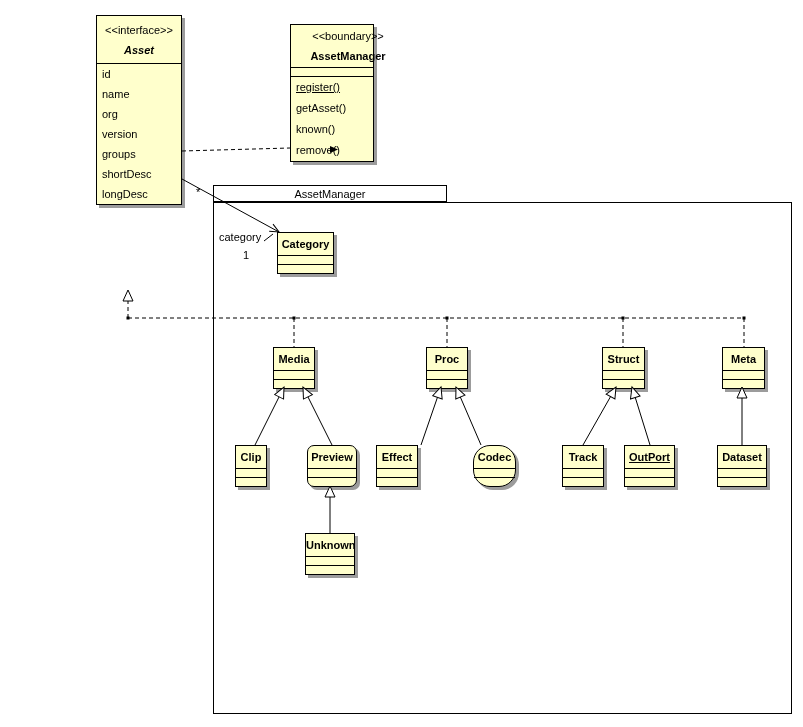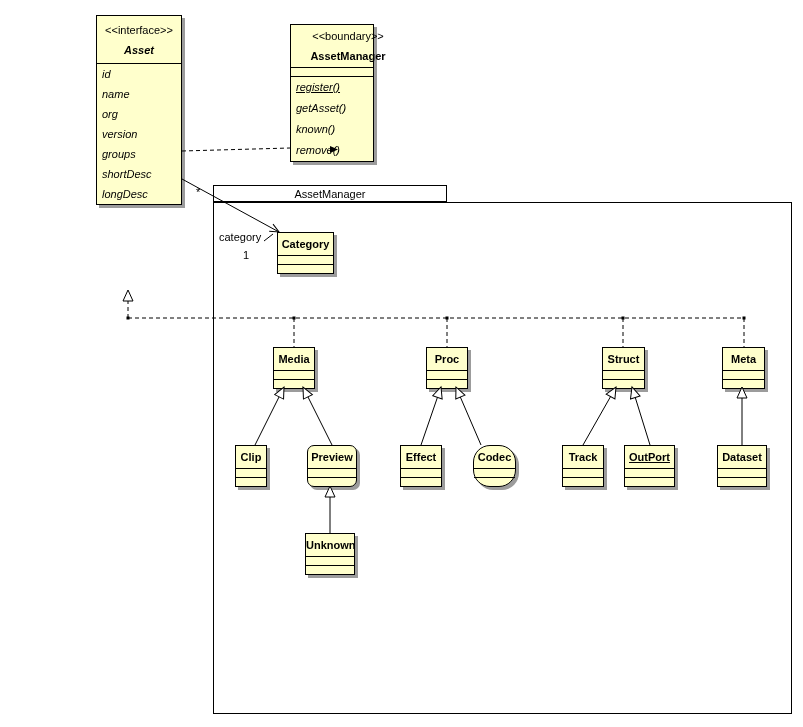--- a/index.html
+++ b/index.html
@@ -7,21 +7,21 @@
           font-family:"Liberation Sans",sans-serif;font-size:11px;color:#000;}
 
   
   .uml-class{position:absolute;background:#ffffcc;border:1px solid #000;
              box-shadow:3px 3px 0 0 #9c9c9c;z-index:2;box-sizing:border-box;}
   .hdr{display:flex;flex-direction:column;align-items:center;justify-content:center;}
   .stereo{line-height:20px;text-align:center;white-space:nowrap;}
   .cls-name{line-height:20px;font-weight:bold;text-align:center;white-space:nowrap;}
   .italic{font-style:italic;}
   .compartment{border-top:1px solid #000;}
-  .member{line-height:20px;padding-left:5px;white-space:nowrap;font-style:italic;}
+  .member{line-height:20px;padding-left:5px;white-space:nowrap;}
   .member.op21{line-height:21px;}
   .member.static{text-decoration:underline;}
   .empty-row{height:8px;border-top:1px solid #000;}
   .small-name{line-height:22px;font-weight:bold;text-align:center;white-space:nowrap;}
 
   
   .pkg-tab{position:absolute;left:213px;top:185px;width:234px;height:17px;
            border:1px solid #000;background:#fff;z-index:1;box-sizing:border-box;
            text-align:center;line-height:16px;}
   .pkg-body{position:absolute;left:213px;top:202px;width:579px;height:512px;
@@ -103,21 +103,21 @@
   <div class="uml-class" style="left:235px;top:445px;width:32px;">
     <div class="small-name">Clip</div>
     <div class="empty-row"></div>
     <div class="empty-row"></div>
   </div>
   <div class="uml-class" style="left:307px;top:445px;width:50px;border-radius:7px;">
     <div class="small-name">Preview</div>
     <div class="empty-row"></div>
     <div class="empty-row"></div>
   </div>
-  <div class="uml-class" style="left:400px;top:445px;width:42px;">
+  <div class="uml-class" style="left:376px;top:445px;width:42px;">
     <div class="small-name">Effect</div>
     <div class="empty-row"></div>
     <div class="empty-row"></div>
   </div>
   <div class="uml-class" style="left:473px;top:445px;width:43px;border-radius:17px;">
     <div class="small-name">Codec</div>
     <div class="empty-row"></div>
     <div class="empty-row"></div>
   </div>
   <div class="uml-class" style="left:562px;top:445px;width:42px;">

